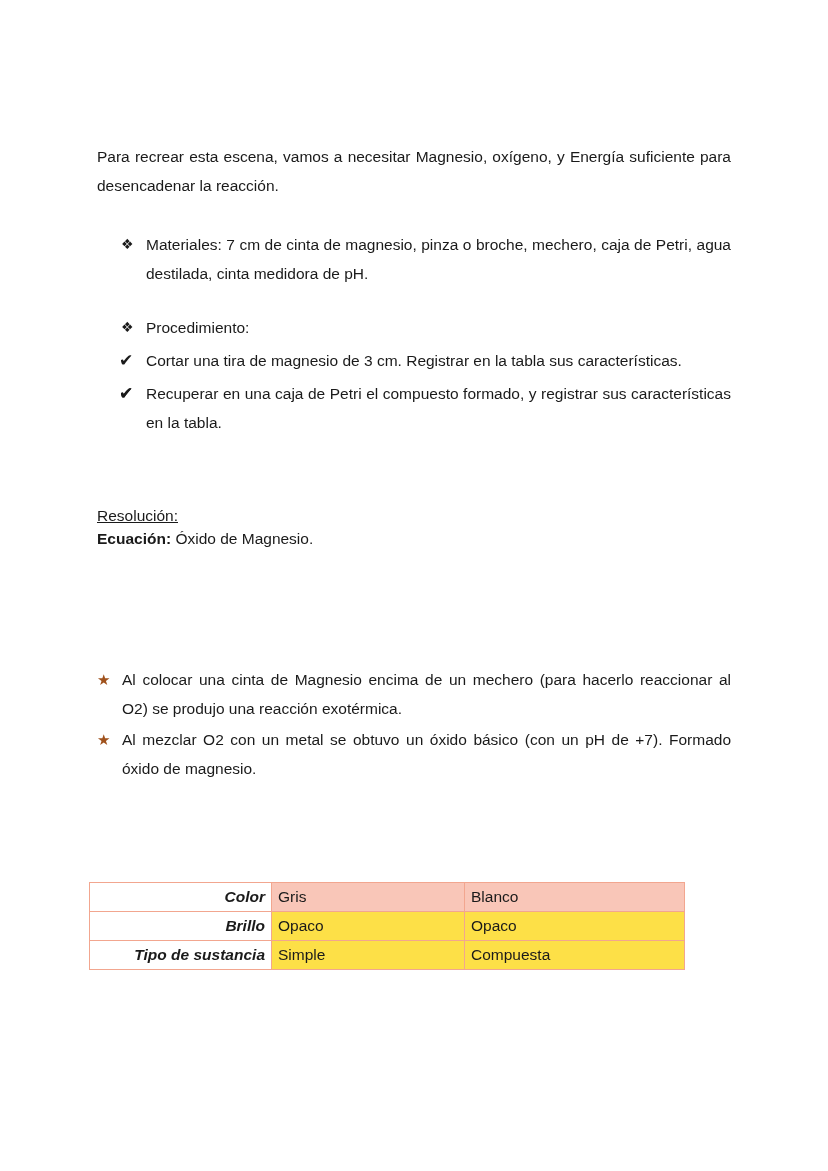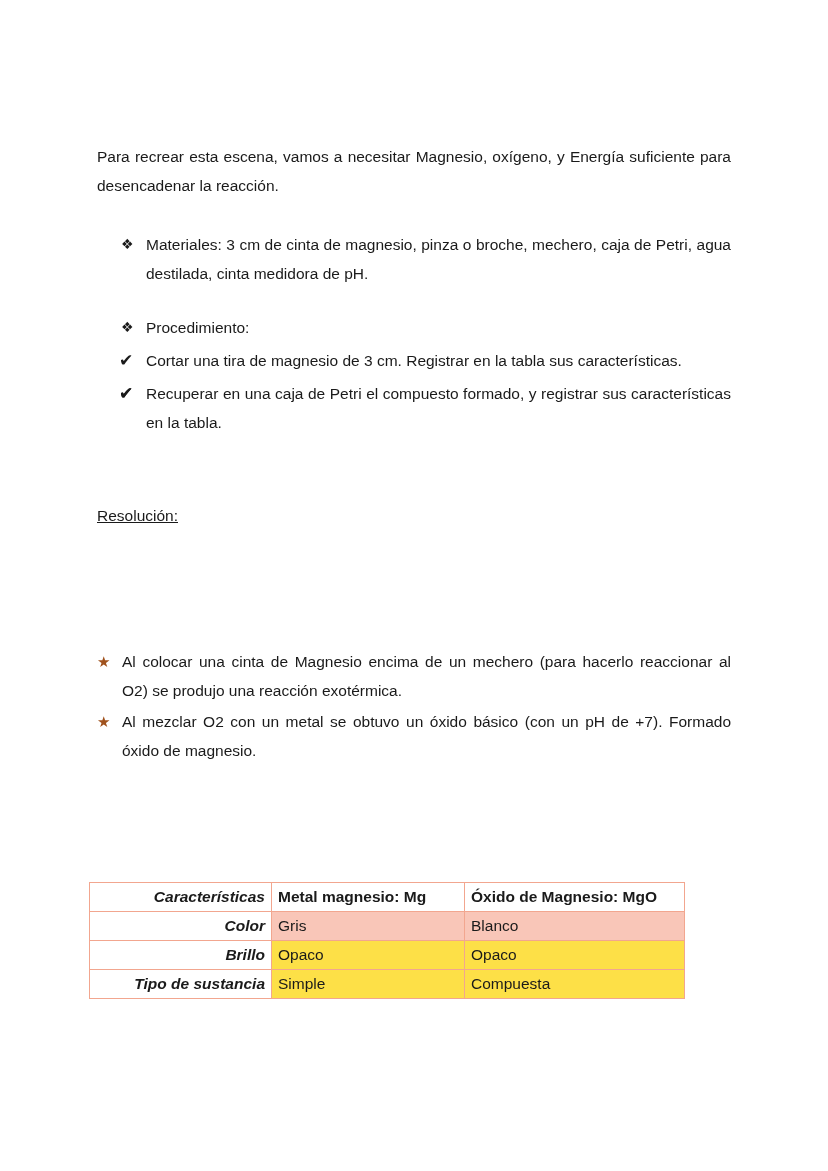--- a/index.html
+++ b/index.html
@@ -99,21 +99,21 @@
     table.props tr.row-even td.val { background: #fde047; }
   </style>
 </head>
 <body>
 
 <div class="page">
   <p class="intro">Para recrear esta escena, vamos a necesitar Magnesio, oxígeno, y Energía suficiente para desencadenar la reacción.</p>
 
   <div class="list-item materials">
     <span class="bullet">❖</span>
-    <span>Materiales: 3 cm de cinta de magnesio, pinza o broche, mechero, caja de Petri, agua destilada, cinta medidora de pH.</span>
+    <span>Materiales: 7 cm de cinta de magnesio, pinza o broche, mechero, caja de Petri, agua destilada, cinta medidora de pH.</span>
   </div>
 
   <div class="proc-list">
     <div class="list-item">
       <span class="bullet">❖</span>
       <span>Procedimiento:</span>
     </div>
     <div class="list-item">
       <span class="bullet check">✔</span>
       <span>Cortar una tira de magnesio de 3 cm. Registrar en la tabla sus características.</span>
@@ -122,41 +122,39 @@
       <span class="bullet check">✔</span>
     </div>
     <div class="list-item">
       <span class="bullet check">✔</span>
       <span>Recuperar en una caja de Petri el compuesto formado, y registrar sus características en la tabla.</span>
     </div>
   </div>
 
   <div class="resolution">
     <div class="title">Resolución:</div>
+    <div class="equation">
+      <b>Ecuación:</b><span> Óxido de Magnesio.</span>
+    </div>
   </div>
 
   <div class="results">
     <div class="star-item">
       <span class="bullet">★</span>
       <span>Al colocar una cinta de Magnesio encima de un mechero (para hacerlo reaccionar al O2) se produjo una reacción exotérmica.</span>
     </div>
     <div class="star-item">
       <span class="bullet">★</span>
       <span>Al mezclar O2 con un metal se obtuvo un óxido básico (con un pH de +7). Formado óxido de magnesio.</span>
     </div>
   </div>
 </div>
 
 <table class="props">
   <tbody>
-      <tr class="header">
-    <td class="label-col">Características</td>
-    <td class="c1">Metal magnesio: Mg</td>
-    <td>Óxido de Magnesio: MgO</td>
-  </tr>
   <tr class="row-odd">
     <td class="label-col">Color</td>
     <td class="val c1">Gris</td>
     <td class="val">Blanco</td>
   </tr>
   <tr class="row-even">
     <td class="label-col">Brillo</td>
     <td class="val c1">Opaco</td>
     <td class="val">Opaco</td>
   </tr>

